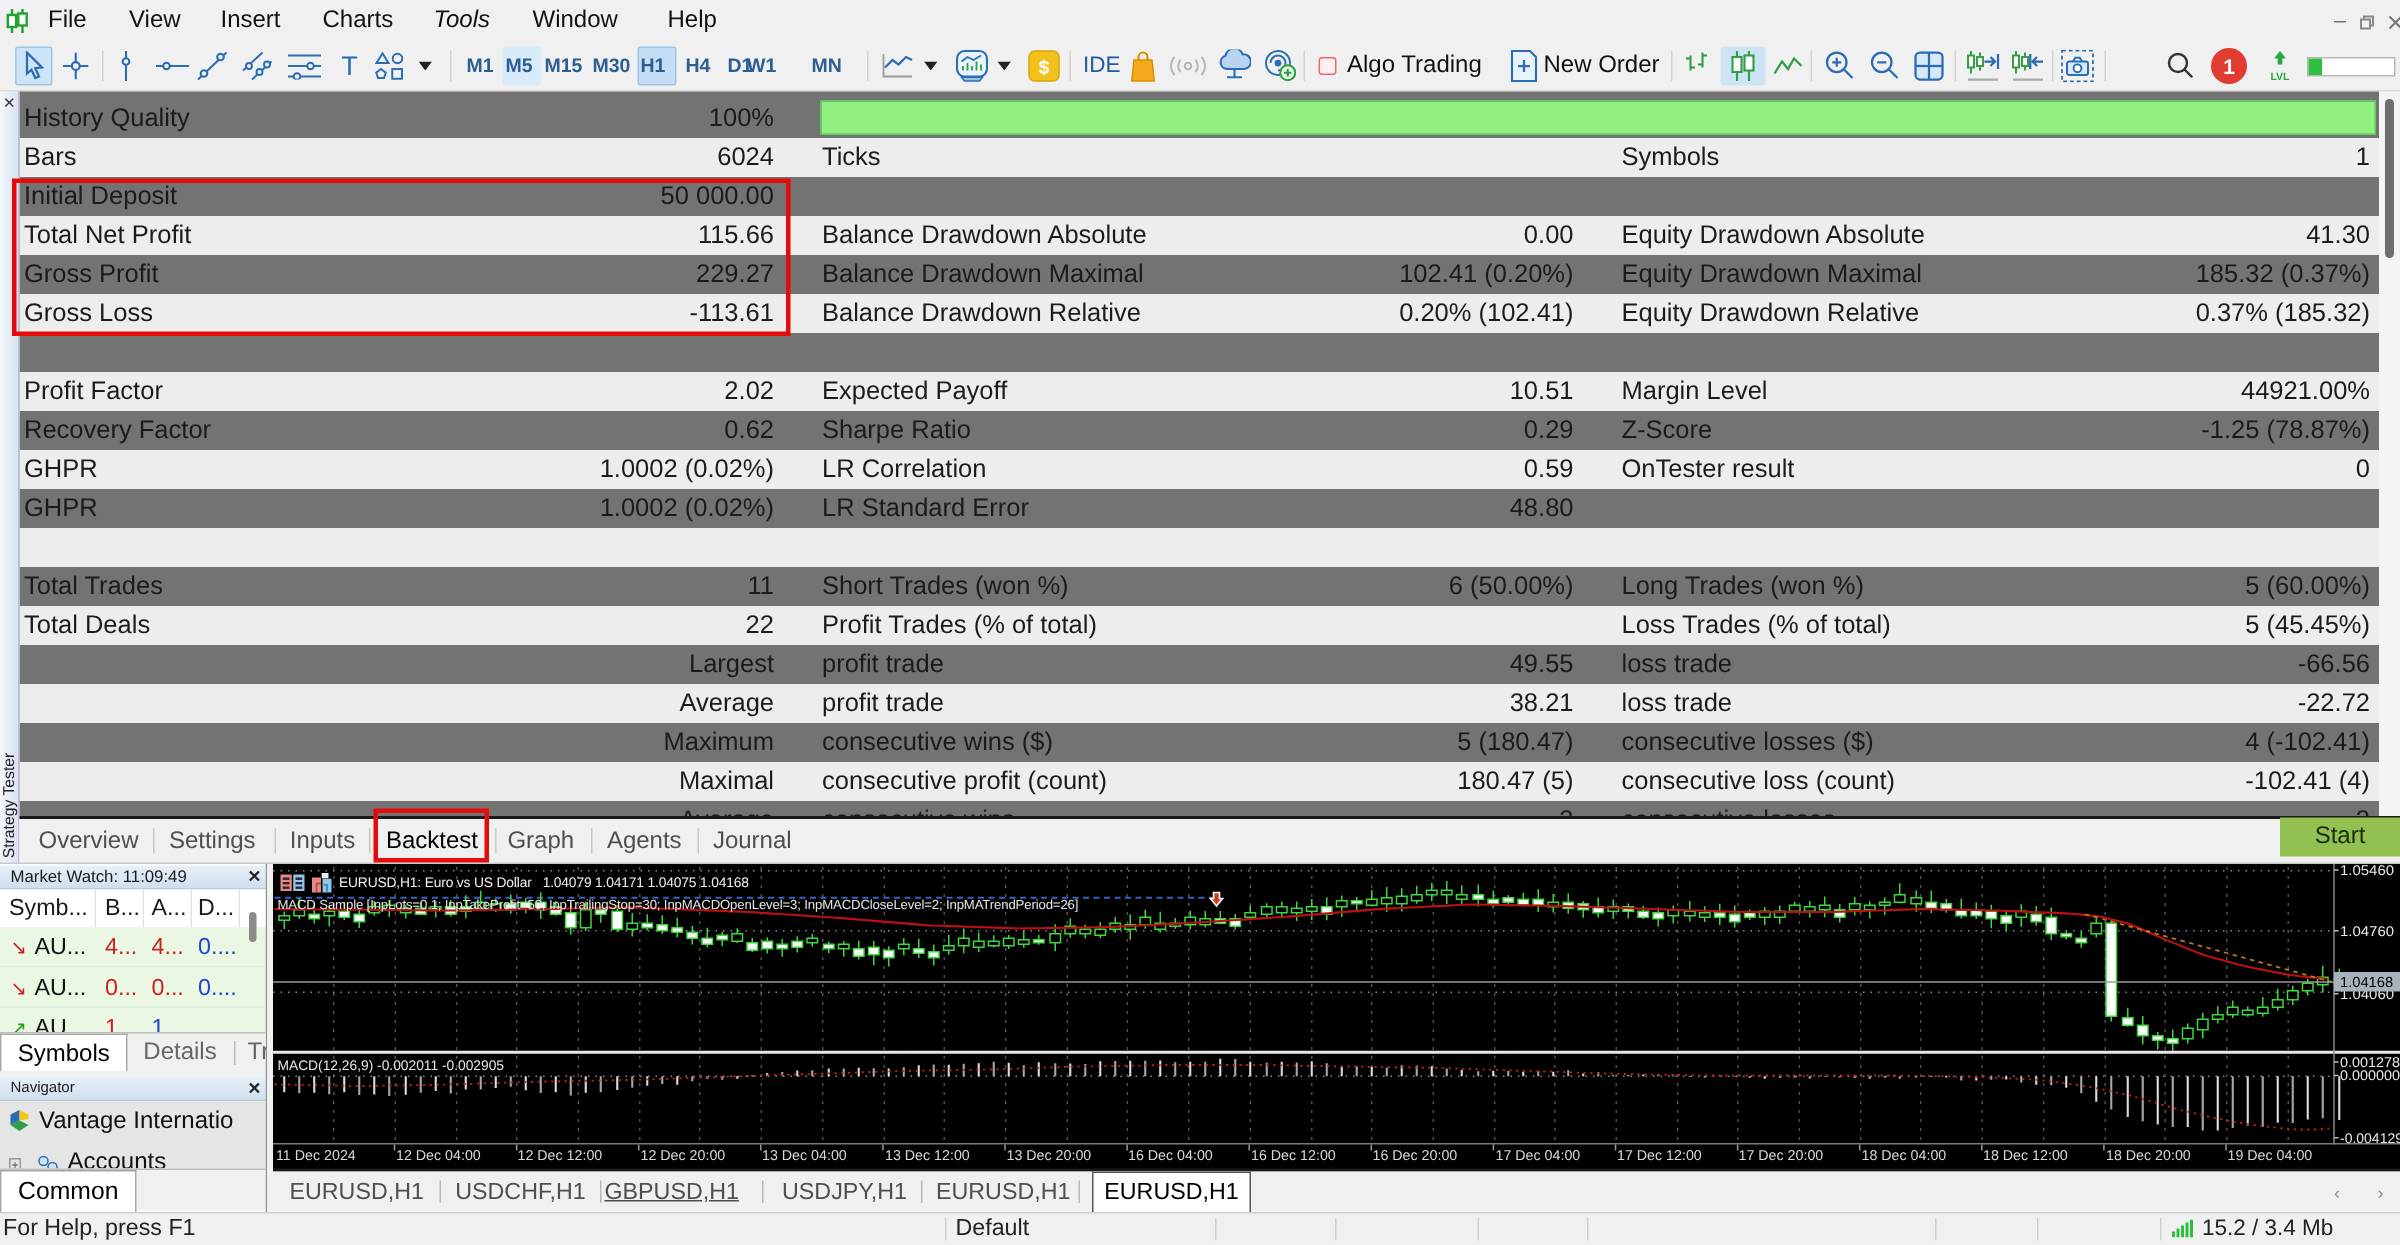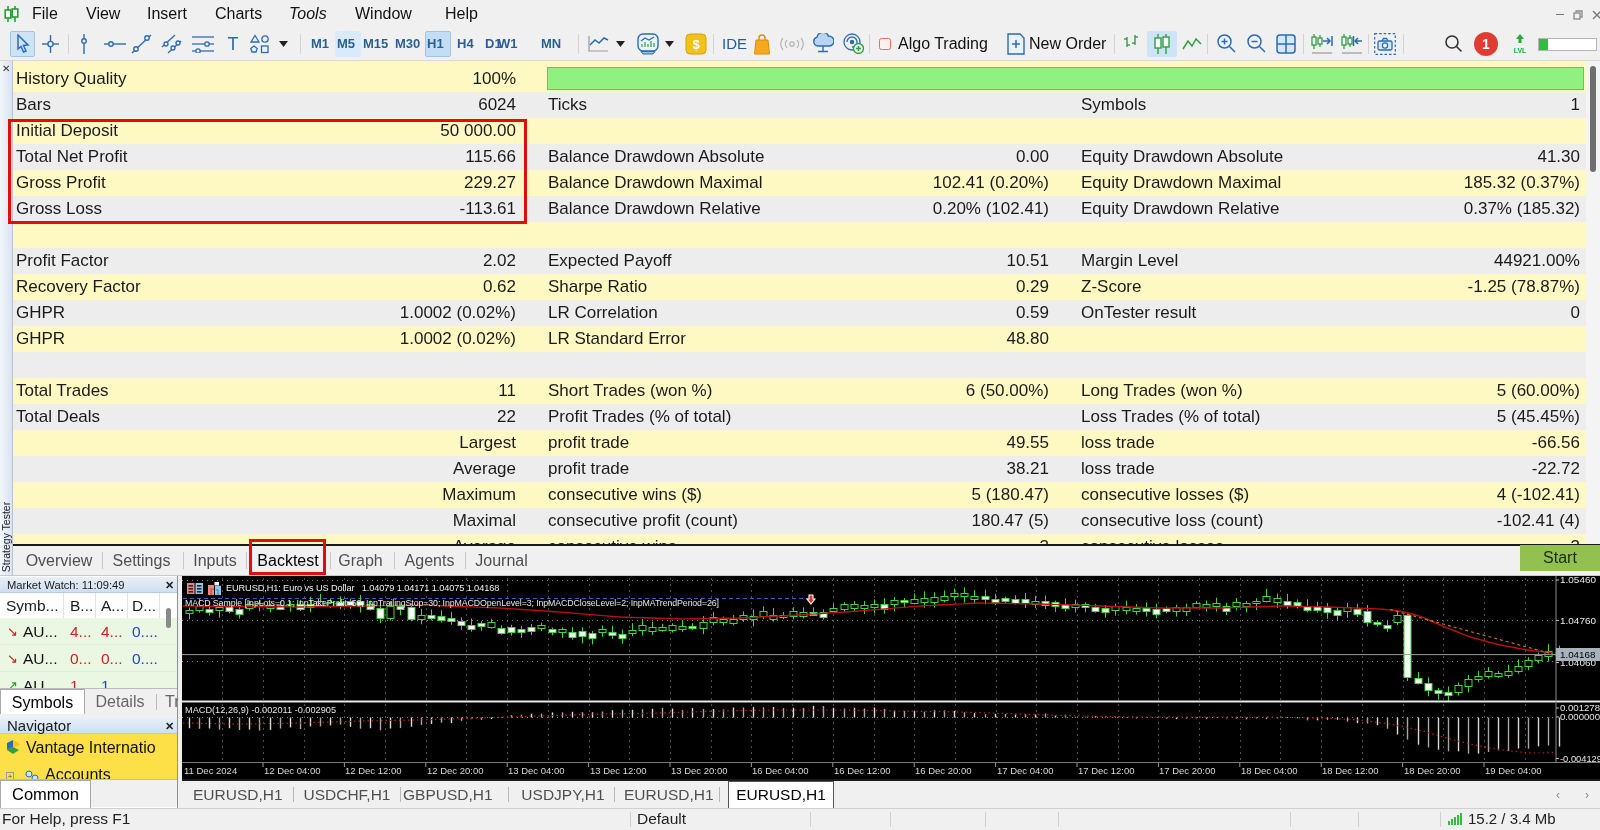--- a/index.html
+++ b/index.html
@@ -267,21 +267,21 @@
     </g>
   </svg>
 <div class="abs" style="left:1474px;top:32px;width:24px;height:24px;background:#e03c31;border-radius:50%;color:#fff;font-size:14px;font-weight:bold;text-align:center;line-height:24px;">1</div>
 <svg class="abs" style="left:1512px;top:33px;" width="16" height="22" viewBox="0 0 16 22">
     <path d="M8,1 L12,6 L9.5,6 L9.5,10 L6.5,10 L6.5,6 L4,6 Z" fill="#27a83c"></path>
     <text x="8" y="20" font-size="7" font-weight="bold" fill="#27a83c" text-anchor="middle" font-family="Liberation Sans">LVL</text>
   </svg>
 <div class="abs" style="left:1538px;top:38px;width:59px;height:13px;background:#fff;border:1px solid #b5b5b5;">
     <div style="width:9px;height:11px;background:#2fbf3f;"></div>
   </div>
-<div class="abs" style="left:13px;top:61px;width:1573px;height:483px;background:#fef9c3;overflow:hidden;">
+<div class="abs" style="left:13px;top:61px;width:1573px;height:483px;background:#737373;overflow:hidden;">
     <div class="row" style="left:0;top:5px;">
       <div class="cell lbl1">History Quality</div>
       <div class="cell val1">100%</div>
     </div>
     <div class="row g" style="left:0;top:31px;">
       <div class="cell lbl1">Bars</div>
       <div class="cell val1">6024</div>
       <div class="cell lbl2">Ticks</div>
       <div class="cell lbl3">Symbols</div>
       <div class="cell val3">1</div>
@@ -461,24 +461,24 @@
     </div>
     <div class="abs" style="left:166px;top:32px;width:5px;height:20px;background:#8a8a8a;border-radius:2.5px;"></div>
     <div class="abs" style="left:0;top:112px;width:177px;height:26px;background:#f0f0f0;border-top:1px solid #bbb;">
       <div style="position:absolute;left:0px;top:0px;width:85px;height:26px;background:#fff;border:1px solid #a8a8a8;border-bottom:none;font-size:16px;text-align:center;line-height:25px;color:#000;">Symbols</div>
       <div style="position:absolute;left:94px;top:0;width:52px;height:26px;font-size:16px;text-align:center;line-height:25px;color:#666;">Details</div>
       <div style="position:absolute;left:156px;top:5px;width:1px;height:16px;background:#bbb;"></div>
       <div style="position:absolute;left:165px;top:0;font-size:16px;line-height:25px;color:#666;">Tr</div>
     </div>
     <div class="abs" style="left:0;top:138px;width:177px;height:4px;background:#f0f0f0;"></div>
     <div class="abs" style="left:0;top:142px;width:177px;height:16px;background:linear-gradient(180deg,#e8f0f9,#cfdfef);border-bottom:1px solid #b9c9da;">
-      <div style="position:absolute;left:7px;top:0;font-size:15px;line-height:16px;color:#1a1a1a;">Navigator</div>
+      <div style="position:absolute;left:7px;top:0;font-size:10px;line-height:16px;color:#1a1a1a;">Navigator</div>
       <div style="position:absolute;left:165px;top:0;font-size:11px;line-height:16px;color:#222;font-weight:bold;">✕</div>
     </div>
-    <div class="abs" style="left:0;top:158px;width:177px;height:45px;background:#fde047;overflow:hidden;">
+    <div class="abs" style="left:0;top:158px;width:177px;height:45px;background:#e5e5e5;overflow:hidden;">
       <svg style="position:absolute;left:6px;top:6px;" width="15" height="15" viewBox="0 0 15 15">
 <path d="M1,3 L7,0 L7,7 L1,10 Z" fill="#2a6cb5"></path>
         <path d="M7,0 L13,3 L13,6 L7,7 Z" fill="#f5c518"></path>
         <path d="M1,10 L7,7 L13,10 L7,14 Z" fill="#2f9e44"></path>
       </svg>
       <div style="position:absolute;left:26px;top:0px;font-size:16px;line-height:28px;color:#111;white-space:nowrap;">Vantage Internatio</div>
       <div style="position:absolute;left:6px;top:38px;width:8px;height:8px;border:1px solid #999;font-size:8px;line-height:7px;text-align:center;color:#555;">+</div>
       <svg style="position:absolute;left:25px;top:36px;" width="14" height="13" viewBox="0 0 14 13">
         <circle cx="4" cy="4" r="3" fill="#cfe3f7" stroke="#2a6cb5"></circle>
         <circle cx="10" cy="8" r="3" fill="#cfe3f7" stroke="#2a6cb5"></circle>
@@ -1020,21 +1020,21 @@
       <path d="M10,13 L10,8 L8,8" fill="none" stroke="#4888b8" stroke-width="1.2"></path>
     </g>
     <text x="44" y="15" font-size="9.2" fill="#f0f0f0" font-family="Liberation Sans" letter-spacing="-0.1">EURUSD,H1: Euro vs US Dollar&nbsp;&nbsp; 1.04079 1.04171 1.04075 1.04168</text>
     <text x="3" y="30" font-size="8.8" fill="#e6e6e6" font-family="Liberation Sans" letter-spacing="-0.1">MACD Sample [InpLots=0.1; InpTakeProfit=50; InpTrailingStop=30; InpMACDOpenLevel=3; InpMACDCloseLevel=2; InpMATrendPeriod=26]</text>
     <text x="3" y="137" font-size="9.2" fill="#e6e6e6" font-family="Liberation Sans">MACD(12,26,9) -0.002011 -0.002905</text>
   </svg>
 <div class="abs" style="left:182px;top:779px;width:1418px;height:2px;background:#1a1a1a;"></div>
 <div class="abs" style="left:182px;top:781px;width:1418px;height:27px;background:#f0f0f0;"></div>
 <div class="ctab" style="left:193px;width:88px;">EURUSD,H1</div>
 <div class="ctab" style="left:303px;width:88px;">USDCHF,H1</div>
-<div class="ctab" style="left:403px;width:88px;">GBPUSD,H1</div>
+<div class="ctab" style="left:403px;width:88px;text-decoration:underline;">GBPUSD,H1</div>
 <div class="ctab" style="left:519px;width:88px;">USDJPY,H1</div>
 <div class="ctab" style="left:624px;width:88px;">EURUSD,H1</div>
 <div class="csep" style="left:293px;"></div>
 <div class="csep" style="left:400px;"></div>
 <div class="csep" style="left:508px;"></div>
 <div class="csep" style="left:614px;"></div>
 <div class="csep" style="left:719px;"></div>
 <div class="abs" style="left:728px;top:781px;width:106px;height:27px;background:#fff;border:1px solid #555;border-bottom:none;text-align:center;font-size:15.5px;line-height:26px;color:#000;">EURUSD,H1</div>
 <div class="abs" style="left:1556px;top:788px;width:10px;height:14px;color:#888;font-size:12px;line-height:14px;">‹</div>
 <div class="abs" style="left:1585px;top:788px;width:10px;height:14px;color:#888;font-size:12px;line-height:14px;">›</div>

